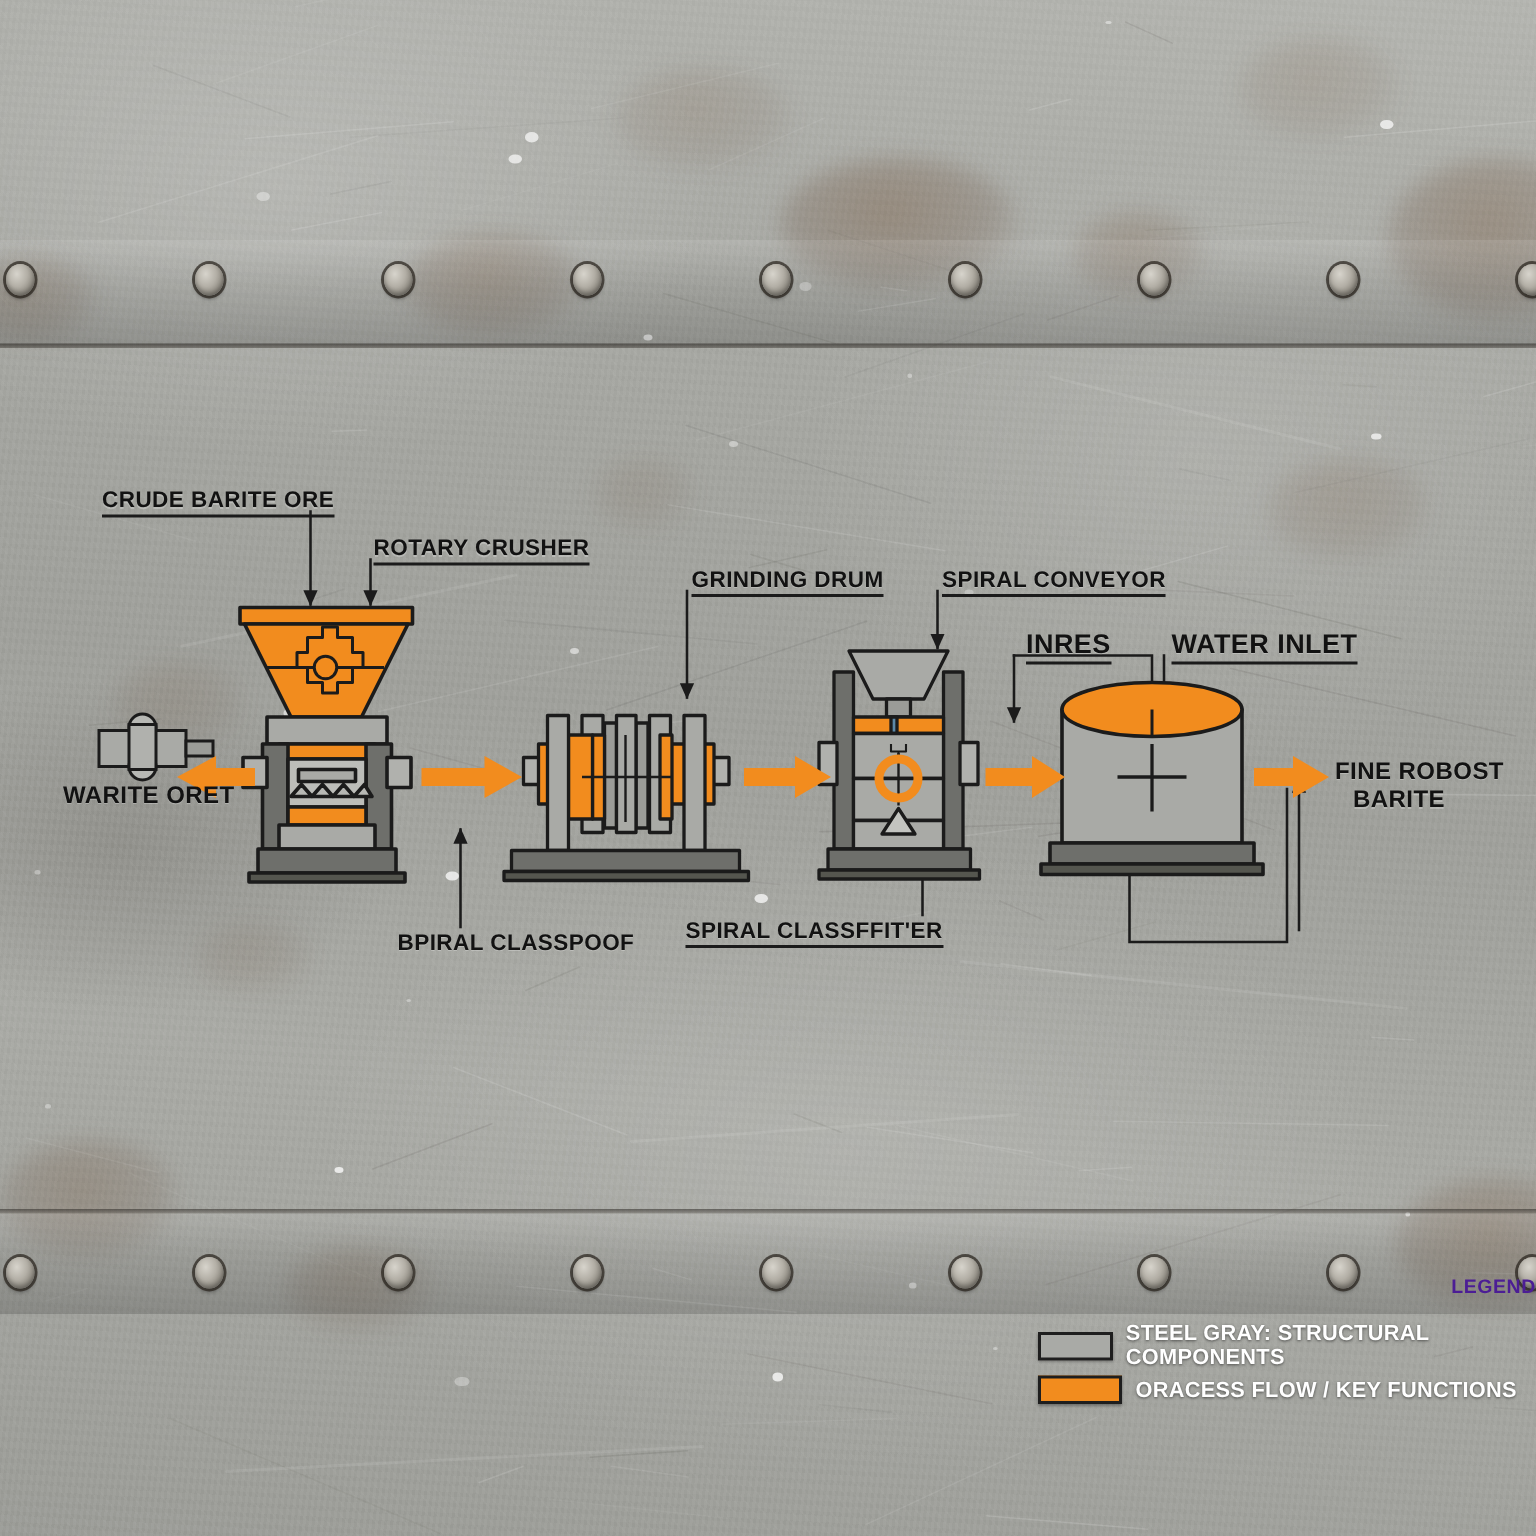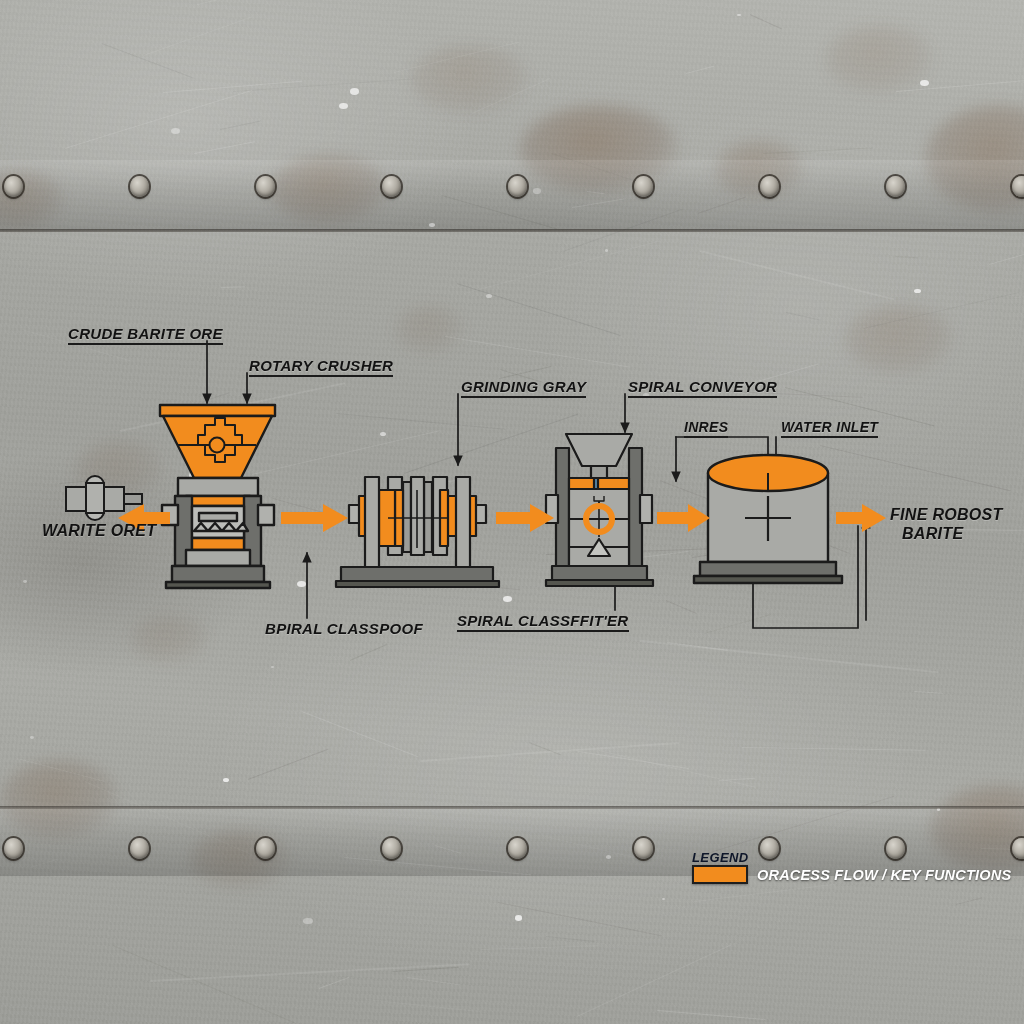--- a/index.html
+++ b/index.html
@@ -1,21 +1,21 @@
 <!DOCTYPE html>
 <html><head>
 <meta charset="utf-8">
 <style>
   html,body{margin:0;padding:0;}
   body{
     width:1024px;height:1024px;overflow:hidden;
     font-family:"Liberation Sans", sans-serif;
     background:#9a9c98;
   }
-  #stage{position:relative;width:1024px;height:1024px;overflow:hidden;font-style:italic;}
+  #stage{position:relative;width:1024px;height:1024px;overflow:hidden;}
 
   
   .metal{position:absolute;inset:0;
     background:
       radial-gradient(ellipse 420px 260px at 18% 12%, rgba(255,255,255,.16), rgba(255,255,255,0) 70%),
       radial-gradient(ellipse 380px 300px at 78% 30%, rgba(255,255,255,.10), rgba(255,255,255,0) 70%),
       radial-gradient(ellipse 500px 300px at 55% 75%, rgba(255,255,255,.10), rgba(255,255,255,0) 72%),
       radial-gradient(ellipse 260px 160px at 8% 55%, rgba(60,55,50,.18), rgba(0,0,0,0) 70%),
       linear-gradient(188deg,#b4b5b0 0%, #a8a9a4 22%, #9fa09b 48%, #a9aaa5 70%, #9b9c97 100%);
   }
@@ -38,33 +38,33 @@
   .rivet{position:absolute;width:19px;height:21px;border-radius:50%;
      background:radial-gradient(ellipse at 38% 32%, #d7d4cc 0%, #b3afa6 42%, #8e8a81 70%, #6d6960 100%);
      box-shadow:0 0 0 2px rgba(45,40,34,.75), 0 2px 3px rgba(0,0,0,.45), inset 0 -2px 3px rgba(0,0,0,.25);}
   svg{position:absolute;left:0;top:0;}
   .diagram{position:absolute;left:0;top:0;width:1024px;height:1024px;}
 
   .lbl{position:absolute;font-weight:700;color:#121212;letter-spacing:.3px;white-space:nowrap;
      text-shadow:0 1px 0 rgba(255,255,255,.25);}
   .lbl.u{border-bottom:2px solid #1b1b1b;padding-bottom:1px;}
   .lbl.s15{font-size:15px;}
-  .lbl.s14{font-size:14px;}
+  .lbl.s14{font-size:18px;}
   .lbl.s16{font-size:16px;}
 
   
   .titlewrap{position:absolute;text-align:center;}
   .title{font-size:30px;font-weight:700;color:#111;letter-spacing:.2px;
      border-top:3px solid #ED8B16;border-bottom:3px solid #ED8B16;padding:2px 8px 3px;
      text-shadow:0 1px 0 rgba(255,255,255,.3);}
   .subtitle{font-size:18px;color:#1b1b1b;margin-top:5px;letter-spacing:.2px;}
 
   
   .legend{position:absolute;}
-  .legend .lh{font-size:13px;font-weight:700;color:#0f172a;letter-spacing:.4px;margin-bottom:0;}
+  .legend .lh{font-size:13px;font-weight:700;color:#4c1d95;letter-spacing:.4px;margin-bottom:16px;text-align:right;}
   .legend .row{display:flex;align-items:center;gap:9px;margin-bottom:4px;}
   .legend .sw{width:52px;height:15px;border:2px solid #1e1e1e;box-shadow:0 1px 2px rgba(0,0,0,.35);}
   .legend .sw.gray{background:#A9AAA6;}
   .legend .sw.orange{background:#F28C1E;}
   .legend .txt{font-size:14.5px;font-weight:700;color:#fff;letter-spacing:.2px;
      text-shadow:0 1px 2px rgba(0,0,0,.55);}
 </style>
 </head>
 <body>
 
@@ -403,36 +403,40 @@
         <path d="M657,512 L688,512 L688,504 L710,518 L688,532 L688,524 L657,524 Z"></path>
       </g>
       <g>
         <path d="M836,512 L862,512 L862,504 L886,518 L862,532 L862,524 L836,524 Z"></path>
       </g>
     </g>
   </svg>
 
   <div class="lbl u s15" style="left:68px;top:325px;">CRUDE BARITE ORE</div>
   <div class="lbl u s15" style="left:249px;top:357px;">ROTARY CRUSHER</div>
-  <div class="lbl u s15" style="left:461px;top:378px;">GRINDING GRAY</div>
+  <div class="lbl u s15" style="left:461px;top:378px;">GRINDING DRUM</div>
   <div class="lbl u s15" style="left:628px;top:378px;text-align:right;">SPIRAL CONVEYOR</div>
   <div class="lbl u s14" style="left:684px;top:419px;">INRES</div>
   <div class="lbl u s14" style="left:781px;top:419px;">WATER INLET</div>
   <div class="lbl s15" style="left:265px;top:620px;">BPIRAL CLASSPOOF</div>
   <div class="lbl u s15" style="left:457px;top:612px;">SPIRAL CLASSFFIT'ER</div>
   <div class="lbl s16" style="left:42px;top:522px;">WARITE ORET</div>
   <div class="lbl s16" style="left:890px;top:506px;">FINE ROBOST</div>
   <div class="lbl s16" style="left:902px;top:525px;">BARITE</div>
 
   <div class="titlewrap" style="left:0;top:694px;width:1024px;">
     <div style="display:inline-block;">
     </div>
   </div>
 
   <div class="legend" style="left:692px;top:850px;">
     <div class="lh">LEGEND</div>
     <div class="row">
+      <div class="sw gray"></div>
+      <div class="txt">STEEL GRAY: STRUCTURAL COMPONENTS</div>
+    </div>
+    <div class="row">
       <div class="sw orange"></div>
       <div class="txt">ORACESS FLOW / KEY FUNCTIONS</div>
     </div>
   </div>
 
 </div>
 
 </body></html>

